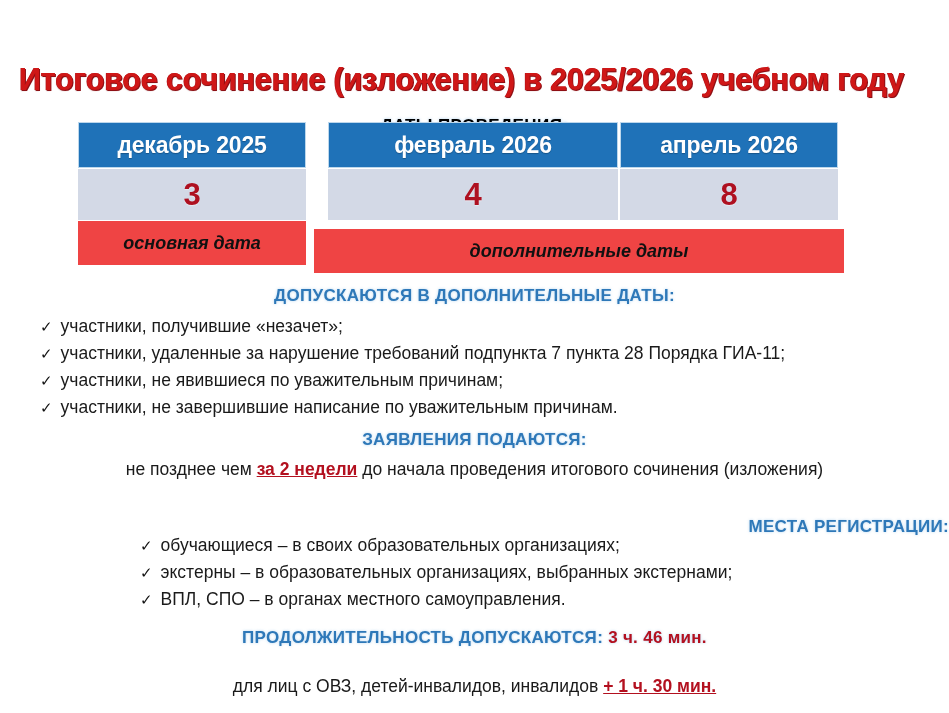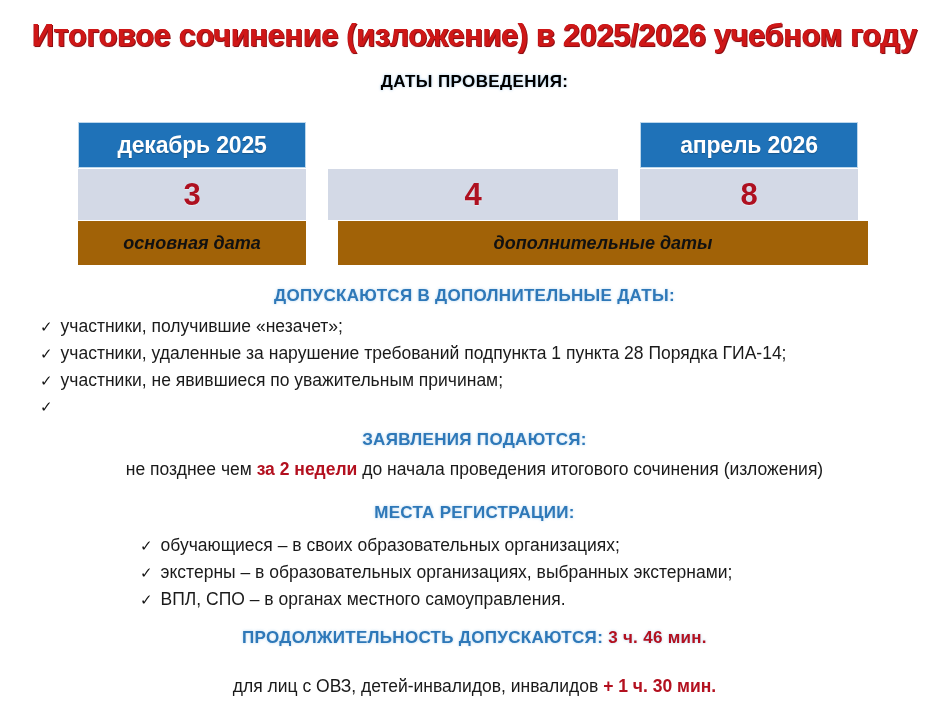--- a/index.html
+++ b/index.html
@@ -12,22 +12,22 @@
     background: #ffffff;
     font-family: "Liberation Sans", sans-serif;
     color: #1a1a1a;
     overflow: hidden;
     position: relative;
   }
 
   
   .title-bar {
     width: 949px;
-    text-align: center;
     padding-top: 16px;
+    margin-top: 44px;
   }
   .main-title {
     font-family: "Liberation Sans", sans-serif;
     font-weight: bold;
     font-size: 32px;
     line-height: 38px;
     letter-spacing: -0.3px;
     color: #cf1717;
     transform: scaleX(0.96);
     text-shadow:
@@ -69,22 +69,22 @@
 
   .cell {
     position: absolute;
     box-sizing: border-box;
     display: flex;
     align-items: center;
     justify-content: center;
   }
   .c1 { left: 0;     width: 228px; }
   .c2 { left: 250px; width: 290px; }
-  .c3 { left: 562px; width: 218px; }
-  .c23 { left: 260px; width: 530px; }
+  .c3 { left: 542px; width: 218px; }
+  .c23 { left: 236px; width: 530px; margin-top: 8px; }
 
   .head-cell {
     height: 46px;
     background: #1f72b8;
     border: 1px solid #bcd7ec;
     color: #ffffff;
     font-weight: bold;
     font-size: 23px;
     letter-spacing: -0.2px;
     text-shadow: 0 1px 1px rgba(0,0,0,0.25);
@@ -92,21 +92,21 @@
   .num-cell {
     height: 51px;
     background: #d3d9e6;
     color: #ae1020;
     font-weight: bold;
     font-size: 31px;
     text-shadow: 0 1px 1px rgba(255,255,255,0.45);
   }
   .label-cell {
     height: 44px;
-    background: #a16207;
+    background: #ef4444;
     color: #111111;
     font-weight: bold;
     font-style: italic;
     font-size: 18px;
   }
 
   
   .section {
     position: absolute;
     width: 949px;
@@ -147,45 +147,47 @@
 
   .plain-line {
     text-align: center;
     font-size: 17.5px;
     color: #1a1a1a;
     white-space: nowrap;
   }
   .plain-line .accent {
     color: #b3101f;
     font-weight: bold;
+    text-decoration: underline;
   }
 
   
   #sec-allowed        { top: 286px; }
   #list-allowed       { top: 313px; left: 40px; width: 900px; position: absolute; }
   #sec-applications   { top: 430px; }
   #line-applications  { top: 459px; }
-  #sec-places         { top: 503px; }
+  #sec-places         { top: 517px; text-align: right; }
   #list-places        { top: 532px; left: 140px; width: 800px; position: absolute; }
   #sec-duration       { top: 628px; }
   #line-duration      { top: 676px; text-align: center; }
 </style>
 </head>
 <body>
 
 <div class="title-bar">
   <div class="main-title">Итоговое сочинение (изложение) в 2025/2026 учебном году</div>
 </div>
 
 <div class="sub-heading sub-dates">ДАТЫ ПРОВЕДЕНИЯ:</div>
 
 <div class="date-table">
 
   <div class="dt-row row-head">
     <div class="cell head-cell c1">декабрь 2025</div>
+    <div class="cell head-cell c2">февраль 2026</div>
     <div class="cell head-cell c3">апрель 2026</div>
   </div>
 
   <div class="dt-row row-number">
     <div class="cell num-cell c1">3</div>
     <div class="cell num-cell c2">4</div>
     <div class="cell num-cell c3">8</div>
   </div>
 
   <div class="dt-row row-label">
@@ -197,28 +199,29 @@
 
 <div class="section sec-heading" id="sec-allowed">ДОПУСКАЮТСЯ В ДОПОЛНИТЕЛЬНЫЕ ДАТЫ:</div>
 
 <ul class="bullet-list" id="list-allowed">
   <li>
     <span class="check">✓</span>
     <span>участники, получившие «незачет»;</span>
   </li>
   <li>
     <span class="check">✓</span>
-    <span>участники, удаленные за нарушение требований подпункта 1 пункта 28 Порядка ГИА-14;</span>
+    <span>участники, удаленные за нарушение требований подпункта 7 пункта 28 Порядка ГИА-11;</span>
   </li>
   <li>
     <span class="check">✓</span>
     <span>участники, не явившиеся по уважительным причинам;</span>
   </li>
   <li>
     <span class="check">✓</span>
+    <span>участники, не завершившие написание по уважительным причинам.</span>
   </li>
 </ul>
 
 <div class="section sec-heading" id="sec-applications">ЗАЯВЛЕНИЯ ПОДАЮТСЯ:</div>
 
 <div class="section plain-line" id="line-applications">
   <span>не позднее чем </span><span class="accent">за 2 недели</span><span> до начала проведения итогового сочинения (изложения)</span>
 </div>
 
 <div class="section sec-heading" id="sec-places">МЕСТА РЕГИСТРАЦИИ:</div>

